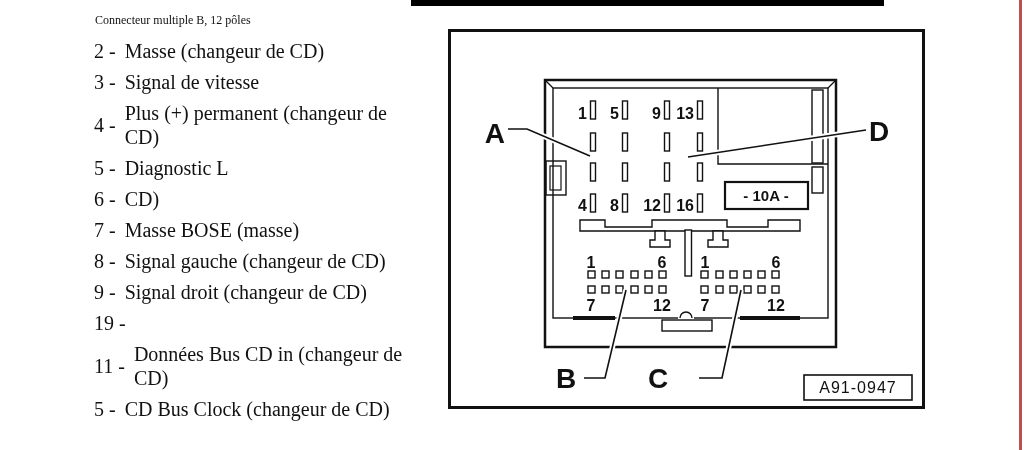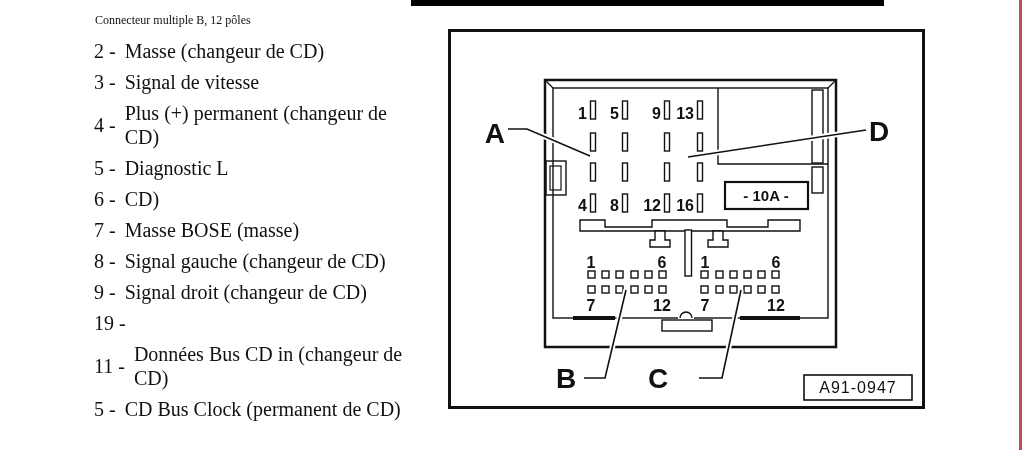--- a/index.html
+++ b/index.html
@@ -88,21 +88,21 @@
         <div class="row">
           <span class="num">11 -</span>
           <div class="txt">
             <div>Données Bus CD in (changeur de</div>
             <div>CD)</div>
           </div>
         </div>
         <div class="row">
           <span class="num">5 -</span>
           <div class="txt">
-            <div>CD Bus Clock (permanent de CD)</div>
+            <div>CD Bus Clock (changeur de CD)</div>
           </div>
         </div>
       </div>
   </div>
 
   <div class="figure">
     <svg width="477" height="380" viewBox="0 0 477 380">
 
       <rect class="ln" x="1.5" y="1.5" width="474" height="377" stroke-width="3"></rect>
 

